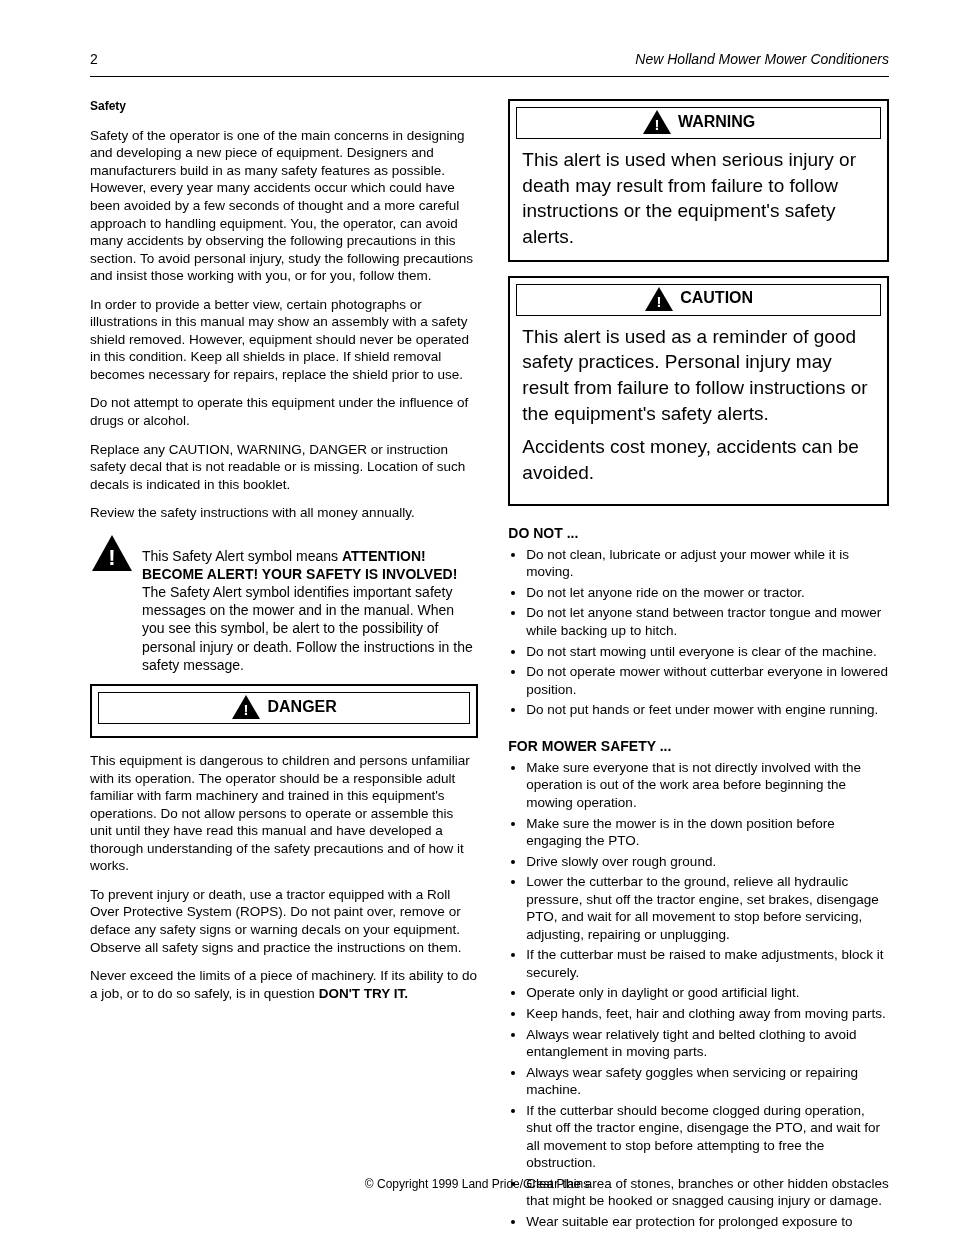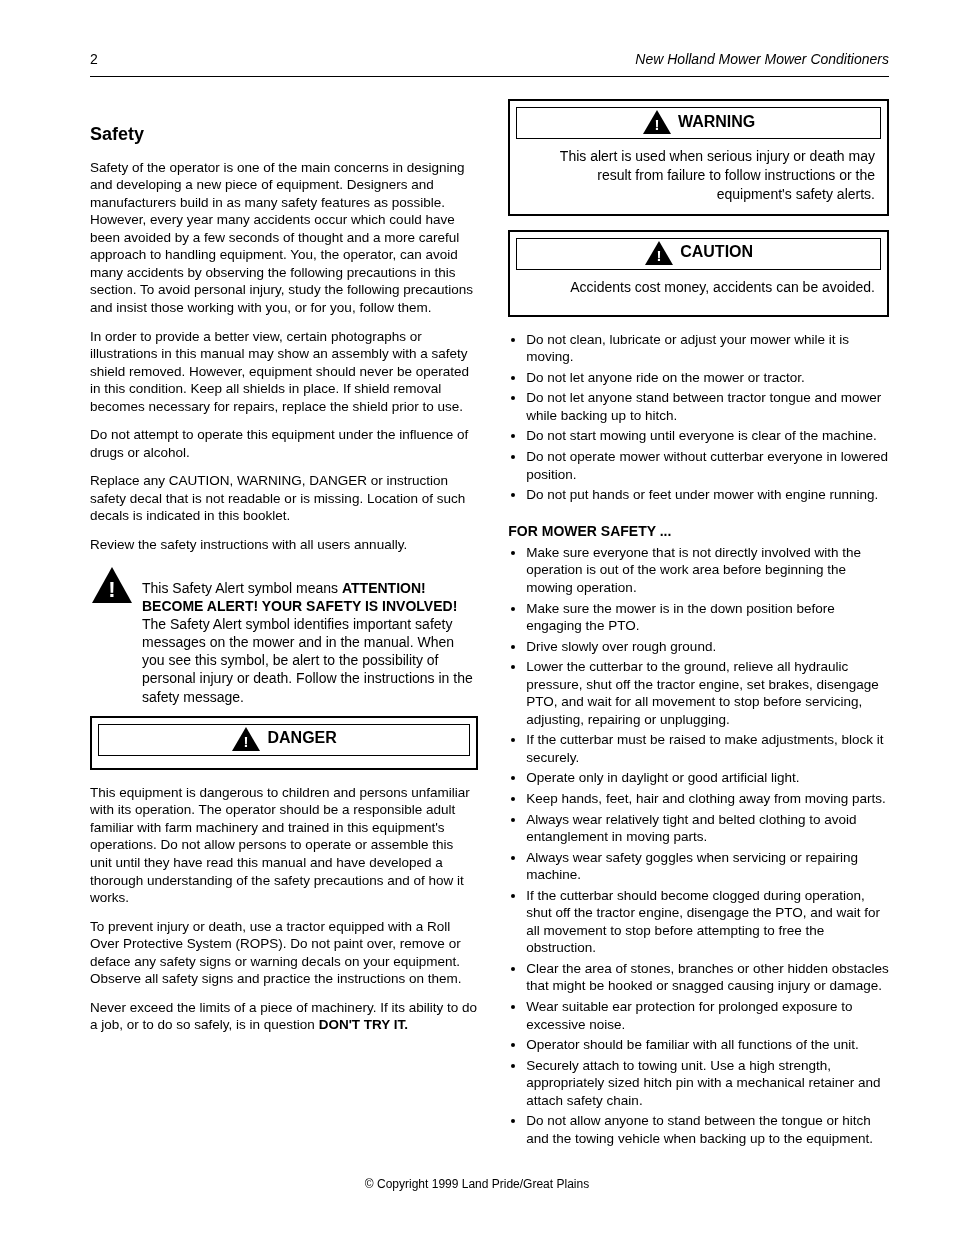--- a/index.html
+++ b/index.html
@@ -33,24 +33,23 @@
     display: flex;
     gap: 30px;
   }
   .col {
     flex: 1;
     min-width: 0;
   }
   .col-left { flex: 1.02; }
   .col-right { flex: 1; }
   h2.section {
-    font-size: 18px;
+    font-size: 12px;
     font-weight: bold;
     margin-bottom: 12px;
-    margin-top: 24px;
   }
   p { margin-bottom: 11px; }
   .inline-alert {
     display: flex;
     align-items: flex-start;
     gap: 8px;
     margin: 8px 0 10px 0;
   }
   .inline-alert .alert-text {
     padding-top: 14px;
@@ -73,23 +72,22 @@
     display: flex;
     align-items: center;
     justify-content: center;
     padding: 1px 0 3px 0;
     gap: 6px;
     font-size: 16px;
     font-weight: bold;
   }
   .alert-body {
     padding: 2px 12px 4px 12px;
-    font-size: 14px;
+    font-size: 19px;
     line-height: 1.35;
-    text-align: right;
   }
   .subhead {
     font-weight: bold;
     margin: 18px 0 4px 0;
     font-size: 14px;
   }
   .bullets {
     list-style: disc;
     padding-left: 18px;
     margin-bottom: 12px;
@@ -115,21 +113,21 @@
   <hr class="rule">
 
   <div class="columns">
 
     <div class="col col-left">
       <h2 class="section">Safety</h2>
       <p>Safety of the operator is one of the main concerns in designing and developing a new piece of equipment. Designers and manufacturers build in as many safety features as possible. However, every year many accidents occur which could have been avoided by a few seconds of thought and a more careful approach to handling equipment. You, the operator, can avoid many accidents by observing the following precautions in this section. To avoid personal injury, study the following precautions and insist those working with you, or for you, follow them.</p>
       <p>In order to provide a better view, certain photographs or illustrations in this manual may show an assembly with a safety shield removed. However, equipment should never be operated in this condition. Keep all shields in place. If shield removal becomes necessary for repairs, replace the shield prior to use.</p>
       <p>Do not attempt to operate this equipment under the influence of drugs or alcohol.</p>
       <p>Replace any CAUTION, WARNING, DANGER or instruction safety decal that is not readable or is missing. Location of such decals is indicated in this booklet.</p>
-      <p>Review the safety instructions with all users annually.</p>
+      <p>Review the safety instructions with all money annually.</p>
 
       <div class="inline-alert">
         <span class="tri">
           <svg width="44" height="40" viewBox="0 0 44 40">
               <polygon points="22,2 42,38 2,38" fill="#000"></polygon>
               <text x="22" y="32" text-anchor="middle" font-size="22" font-weight="bold" fill="#fff" font-family="Arial">!</text>
             </svg>
         </span>
         <div class="alert-text">
           <span>This Safety Alert symbol means</span>
@@ -177,24 +175,26 @@
         <div class="alert-header">
           <span class="tri">
             <svg width="30" height="26" viewBox="0 0 30 26">
                 <polygon points="15,1 29,25 1,25" fill="#000"></polygon>
                 <text x="15" y="21" text-anchor="middle" font-size="15" font-weight="bold" fill="#fff" font-family="Arial">!</text>
               </svg>
           </span>
           <span>CAUTION</span>
         </div>
         <div class="alert-body">
+          <p style="margin-bottom:8px">This alert is used as a reminder of good safety practices. Personal injury may result from failure to follow instructions or the equipment's safety alerts.</p>
           <p style="margin-bottom:8px">Accidents cost money, accidents can be avoided.</p>
         </div>
       </div>
 
+      <div class="subhead">DO NOT ...</div>
       <ul class="bullets" id="do-not-list">
           <li>Do not clean, lubricate or adjust your mower while it is moving.</li>
           <li>Do not let anyone ride on the mower or tractor.</li>
           <li>Do not let anyone stand between tractor tongue and mower while backing up to hitch.</li>
           <li>Do not start mowing until everyone is clear of the machine.</li>
           <li>Do not operate mower without cutterbar everyone in lowered position.</li>
           <li>Do not put hands or feet under mower with engine running.</li>
         </ul>
 
       <div class="subhead">FOR MOWER SAFETY ...</div>

